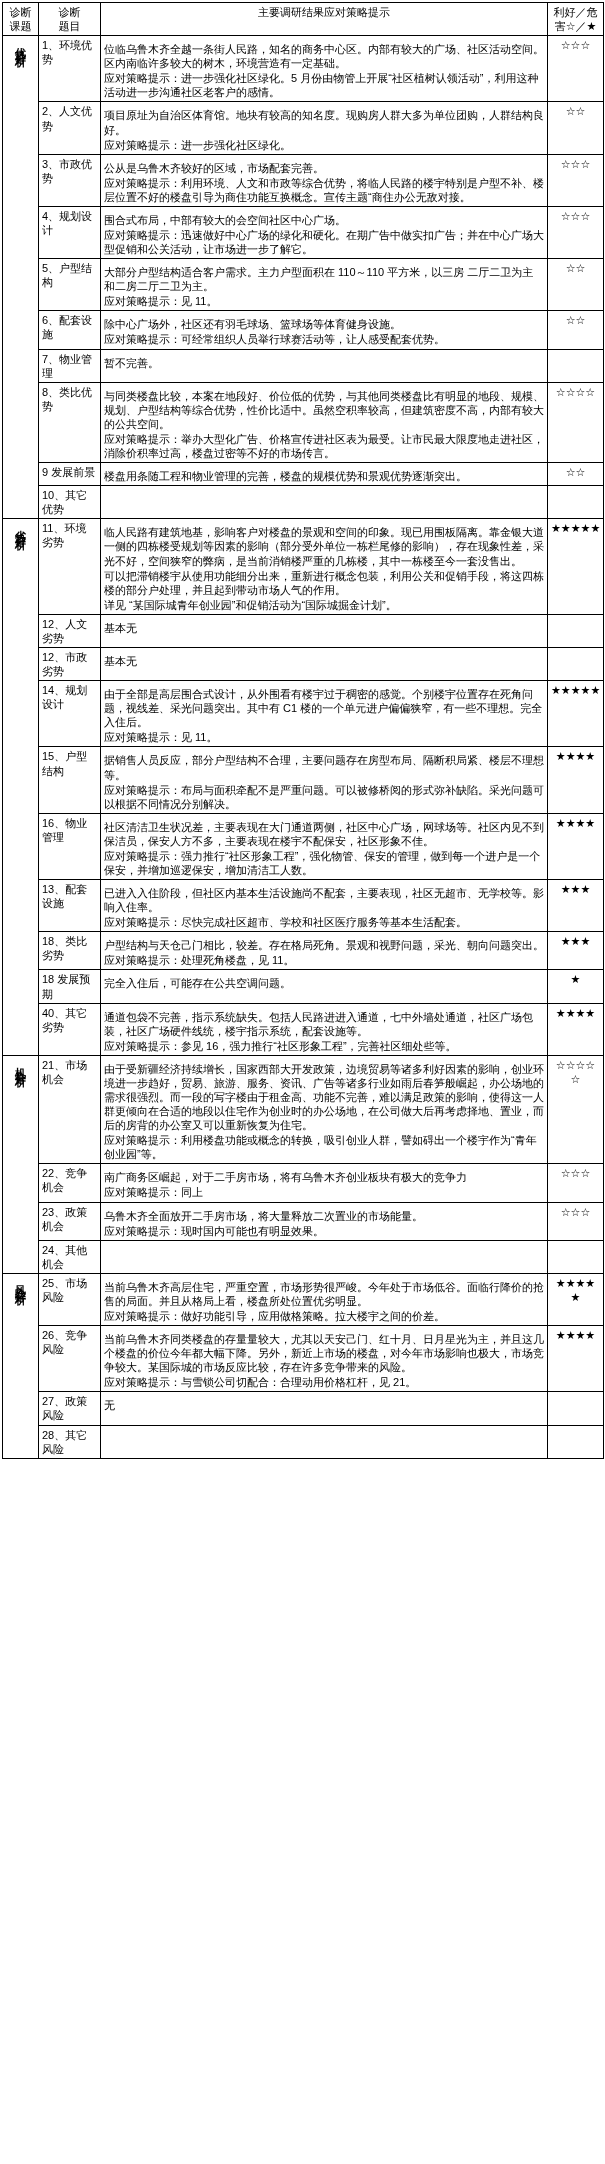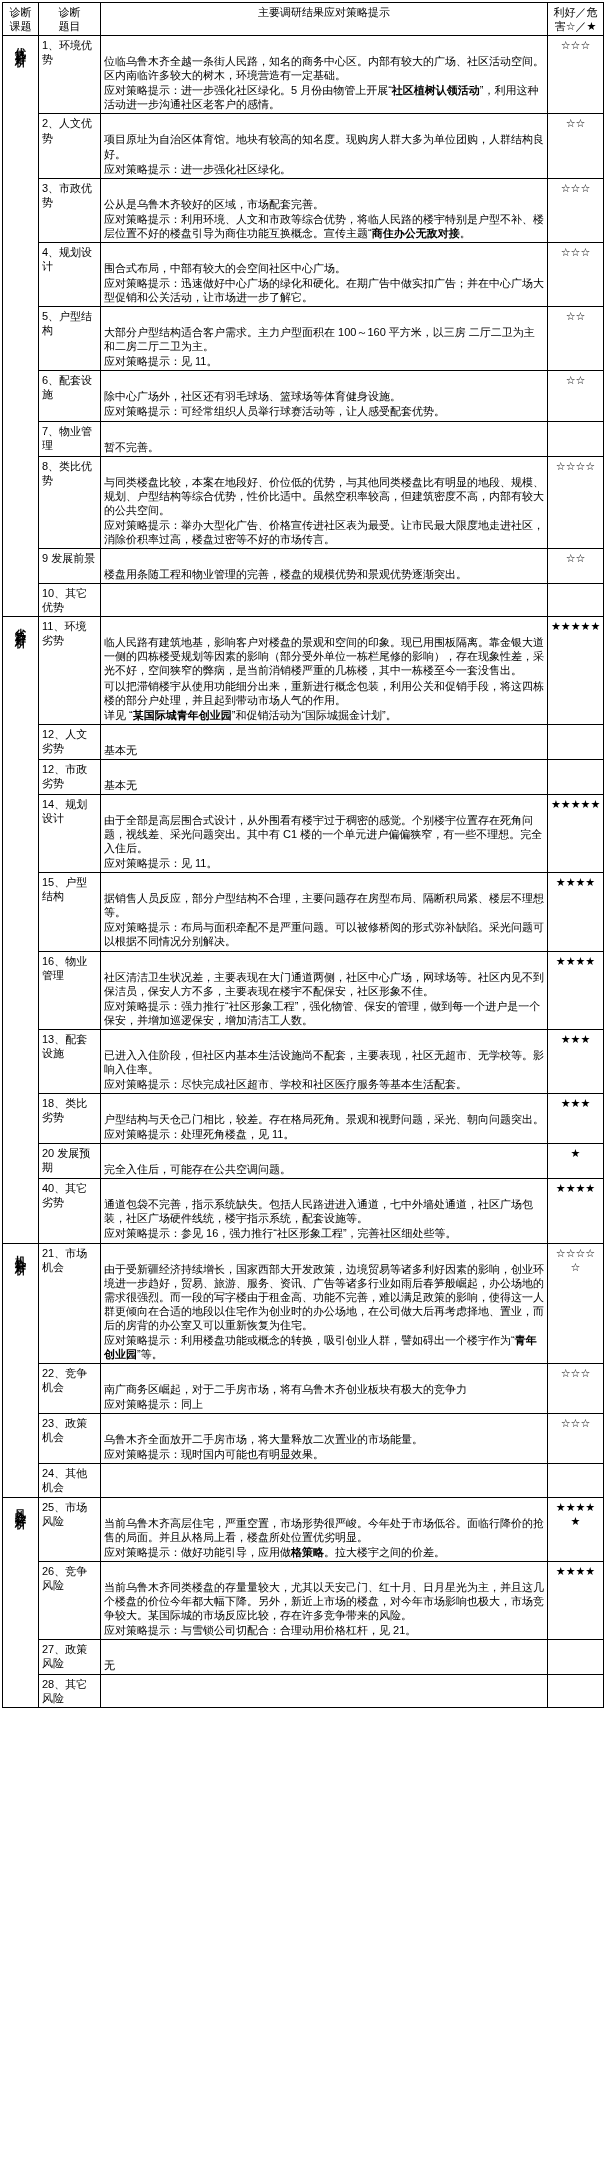--- a/index.html
+++ b/index.html
@@ -48,23 +48,23 @@
   td.body{
     vertical-align:top;
   }
   td.rate{
     text-align:center;
     vertical-align:top;
     color:#000;
     letter-spacing:0px;
     line-height:1.3;
   }
-  .p{margin:16px 0 0 0;}
+  .p{margin:4px 0 0 0;}
   .p + .p{margin-top:1px;}
-  .b{font-weight:bold;}
+  .b{font-weight:normal;}
   .stars{display:block;}
   .vert{
     writing-mode:vertical-rl;
     text-orientation:upright;
     letter-spacing:3px;
     margin:0 auto;
     font-weight:bold;
   }
 </style>
 </head>
@@ -133,21 +133,21 @@
             <div class="p">围合式布局，中部有较大的会空间社区中心广场。</div>
             <div class="p">应对策略提示：迅速做好中心广场的绿化和硬化。在期广告中做实扣广告；并在中心广场大型促销和公关活动，让市场进一步了解它。</div>
           </td>
           <td class="rate">
             <span class="stars">☆☆☆</span>
           </td>
         </tr>
         <tr>
           <td class="topic">5、户型结构</td>
           <td class="body">
-            <div class="p">大部分户型结构适合客户需求。主力户型面积在 100～160 平方米，以三房 二厅二卫为主和二房二厅二卫为主。</div>
+            <div class="p">大部分户型结构适合客户需求。主力户型面积在 110～110 平方米，以三房 二厅二卫为主和二房二厅二卫为主。</div>
             <div class="p">应对策略提示：见 11。</div>
           </td>
           <td class="rate">
             <span class="stars">☆☆</span>
           </td>
         </tr>
         <tr>
           <td class="topic">6、配套设施</td>
           <td class="body">
             <div class="p">除中心广场外，社区还有羽毛球场、篮球场等体育健身设施。</div>
@@ -266,21 +266,21 @@
           <td class="topic">18、类比劣势</td>
           <td class="body">
             <div class="p">户型结构与天仓己门相比，较差。存在格局死角。景观和视野问题，采光、朝向问题突出。</div>
             <div class="p">应对策略提示：处理死角楼盘，见 11。</div>
           </td>
           <td class="rate">
             <span class="stars">★★★</span>
           </td>
         </tr>
         <tr>
-          <td class="topic">20 发展预期</td>
+          <td class="topic">18 发展预期</td>
           <td class="body">
             <div class="p">完全入住后，可能存在公共空调问题。</div>
           </td>
           <td class="rate">
             <span class="stars">★</span>
           </td>
         </tr>
         <tr>
           <td class="topic">40、其它劣势</td>
           <td class="body">

